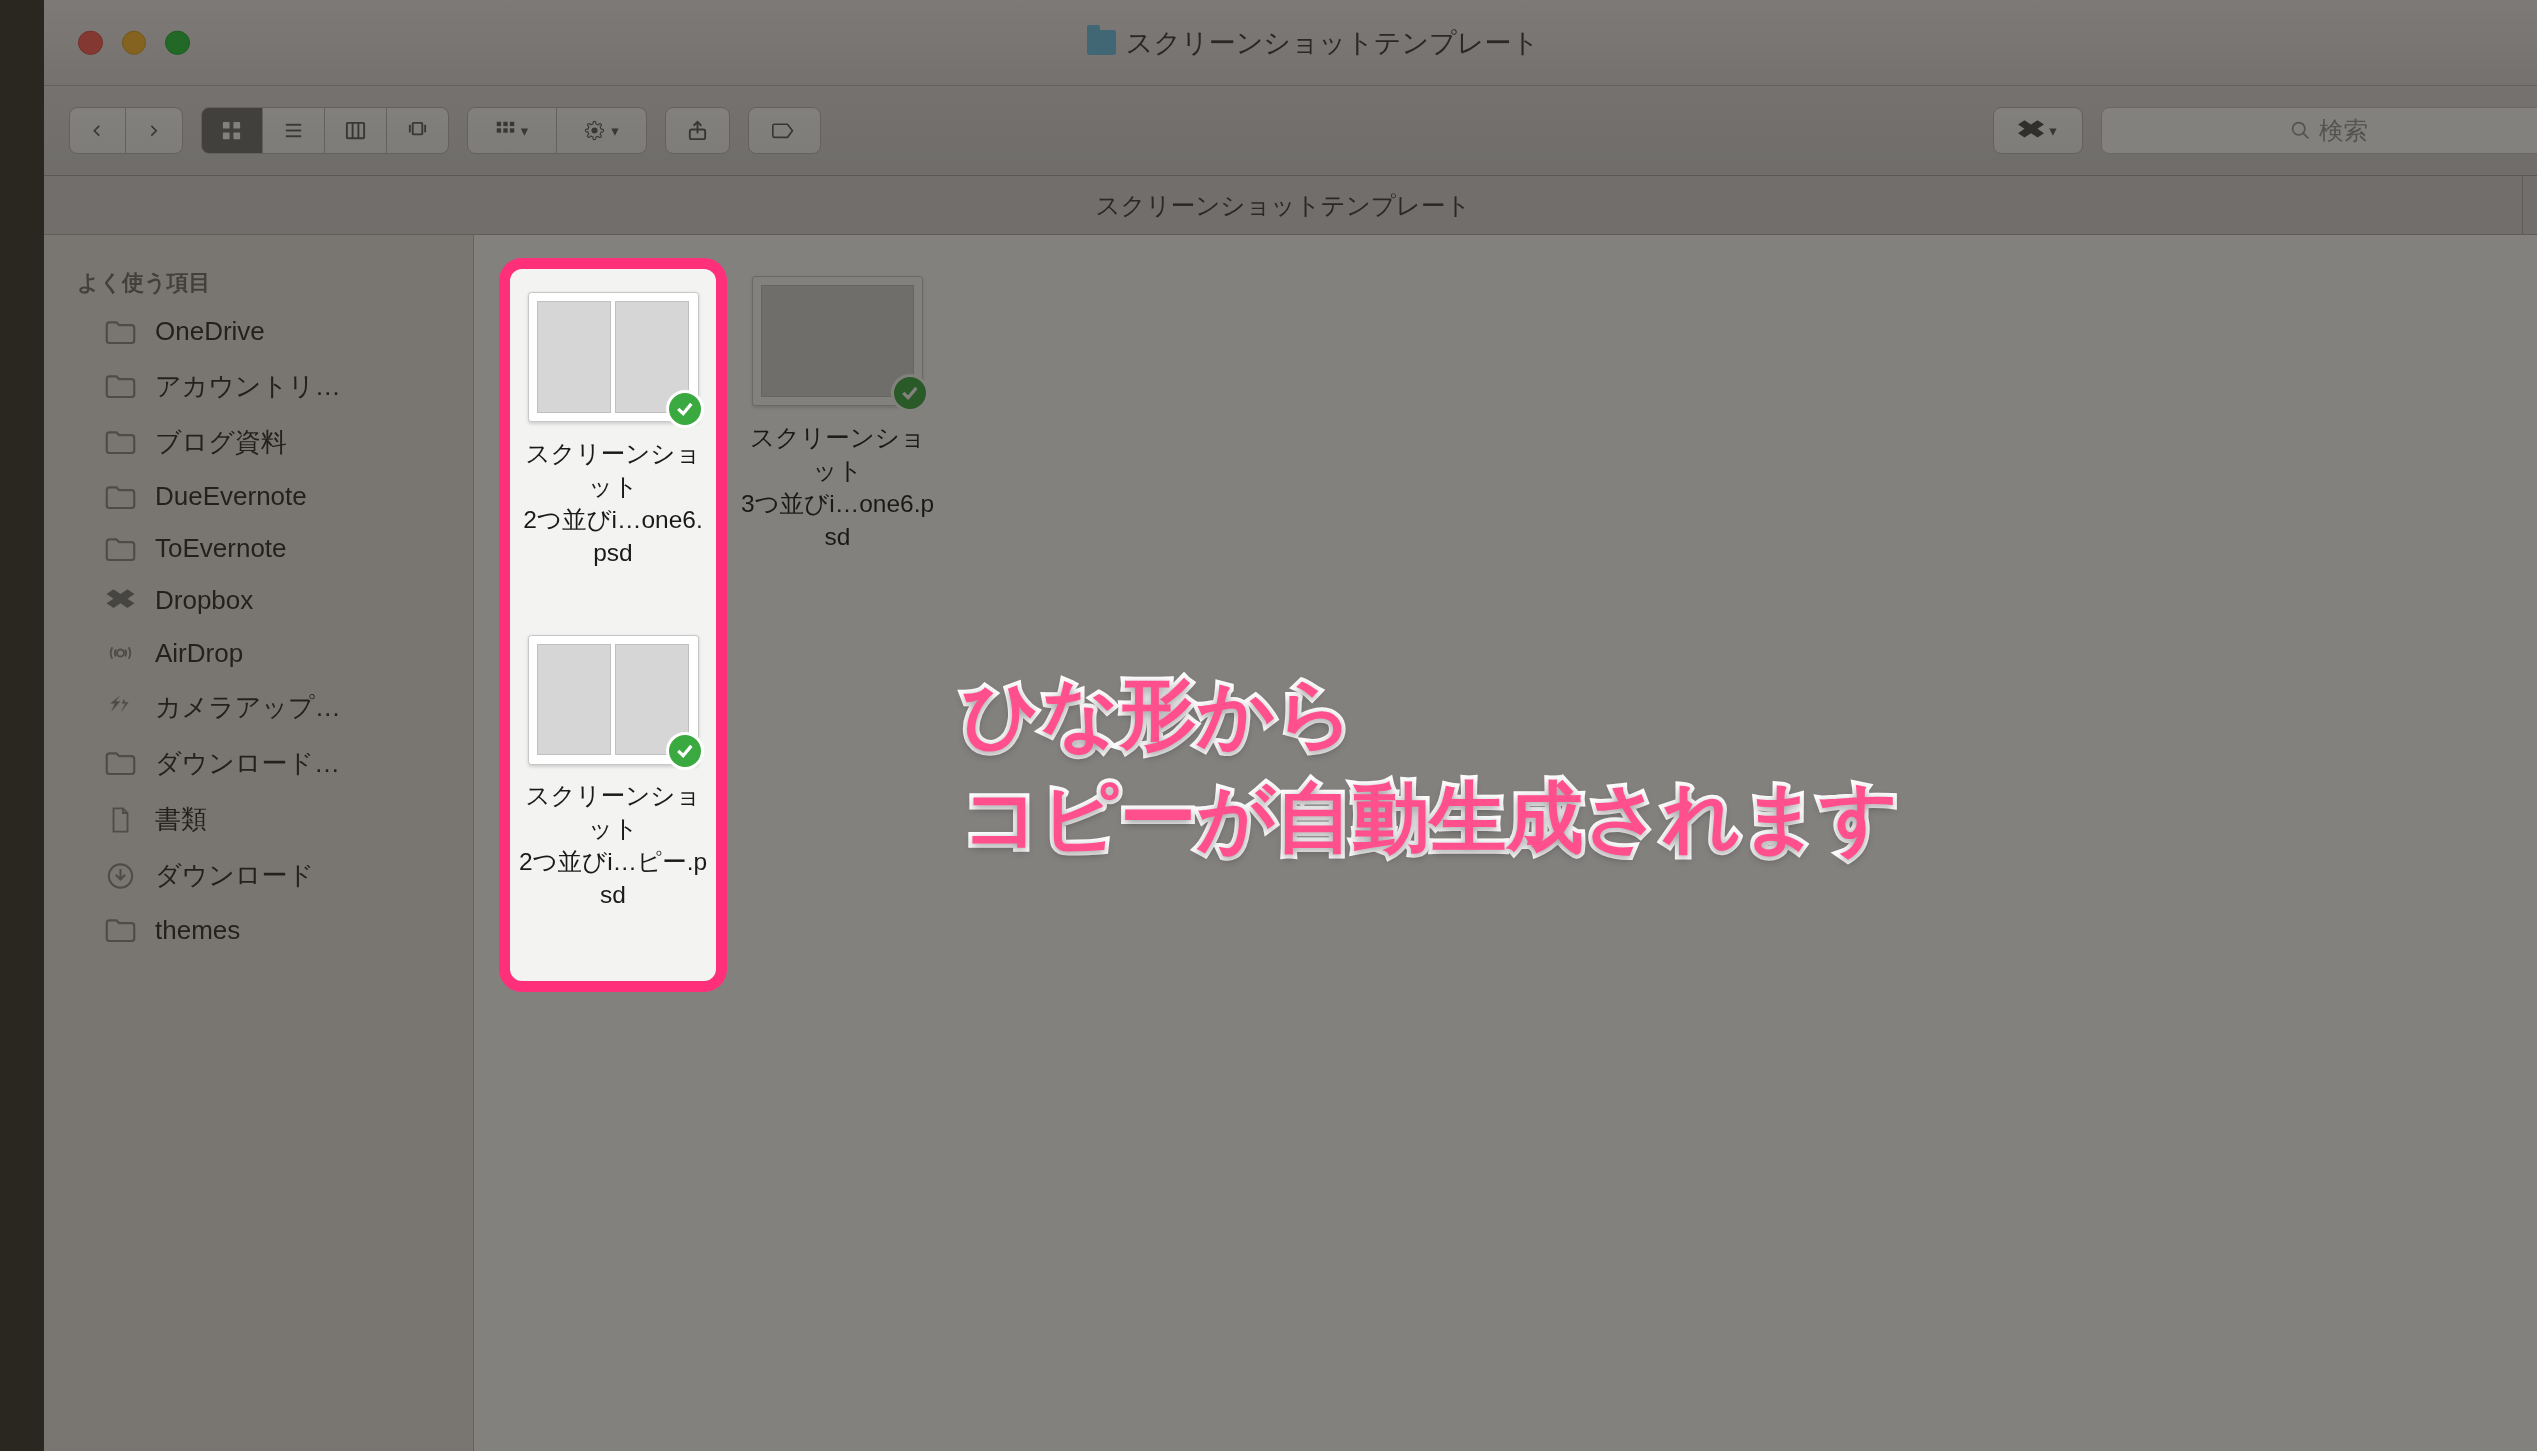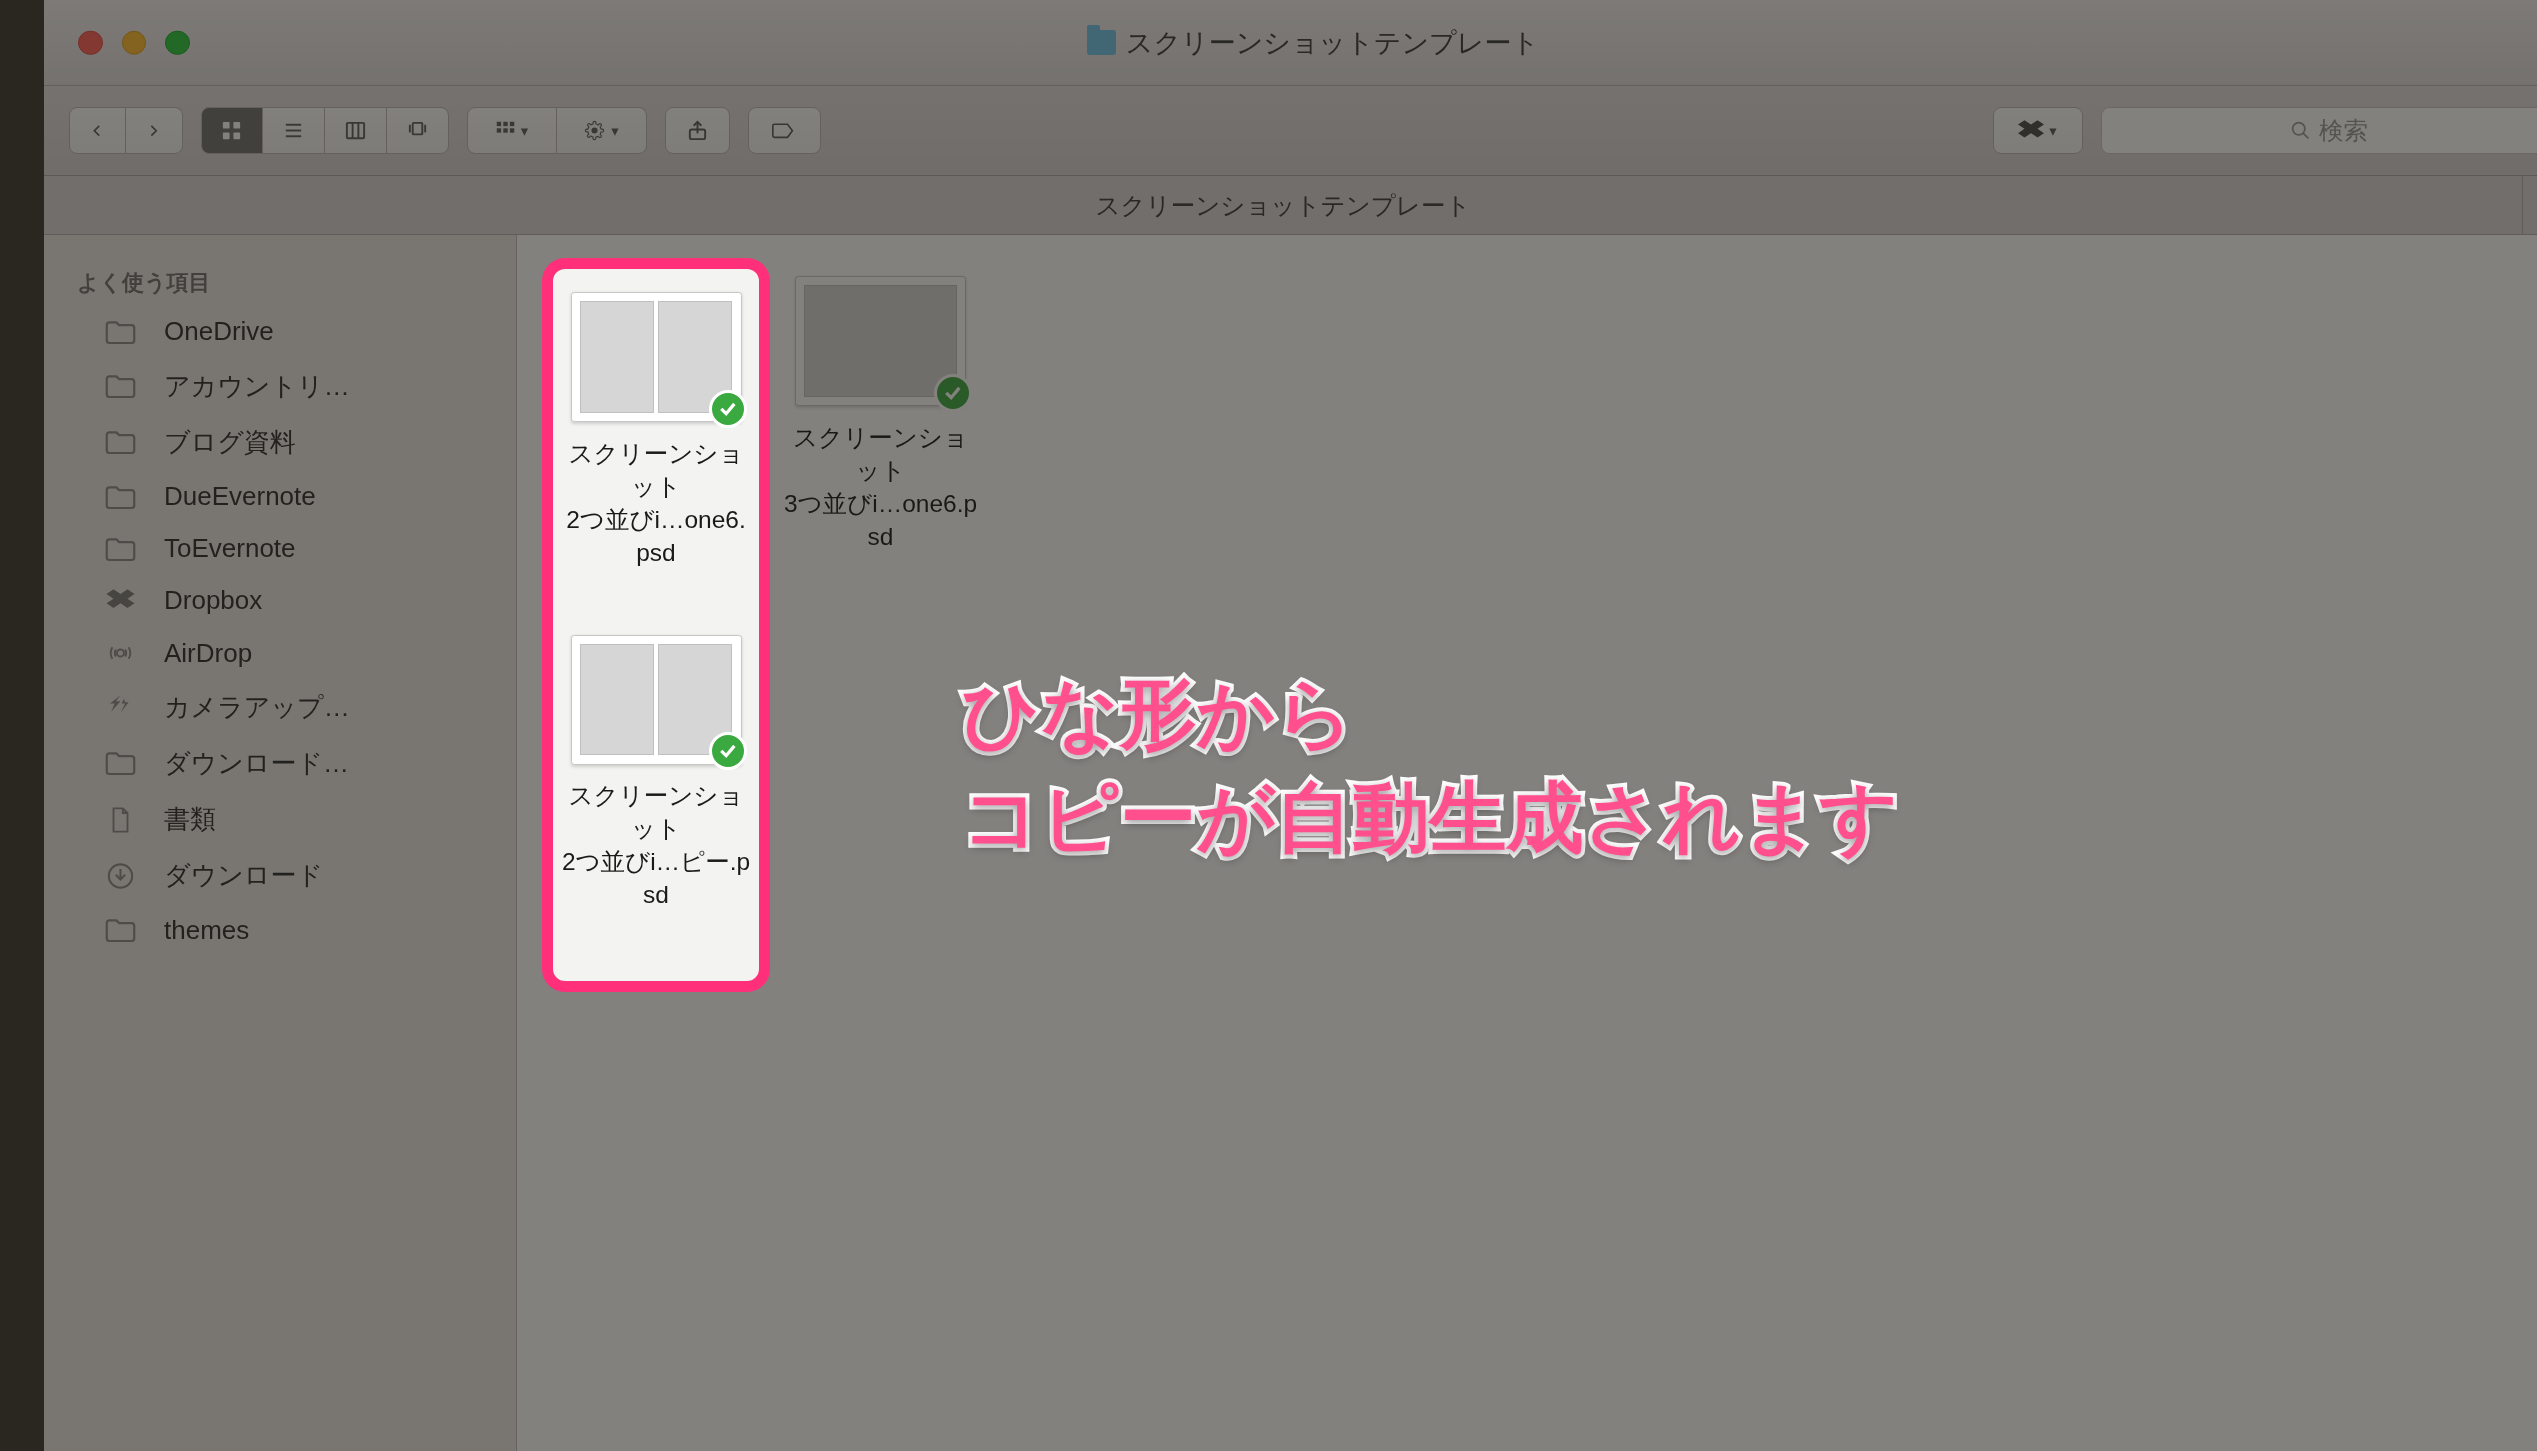--- a/index.html
+++ b/index.html
@@ -35,23 +35,23 @@
     .dropbox-btn svg { width: 26px; height: 26px; }
     .searchbox { height: 47px; width: 457px; background: #fff; border: 0.8px solid #c6c4c4; border-radius: 8.2px; display: flex; align-items: center; justify-content: center; color: #9a9a9a; font-size: 24.5px; gap: 8.2px; }
     
     
     .tabbar { height: 59px; background: #d7d5d5; border-bottom: 0.8px solid #b0aeae; display: flex; }
     .tab { flex: 1; display: flex; align-items: center; justify-content: center; font-size: 24.5px; color: #3a3a3a; border-right: 0.8px solid #b0aeae; }
     .addtab { width: 59px; display: flex; align-items: center; justify-content: center; color: #6a6a6a; font-size: 33px; }
     
     
     .body { flex: 1; display: flex; min-height: 0; }
-    .sidebar { width: 473px; background: #e9e7e5; border-right: 0.8px solid #bdbbbb; padding-top: 18px; overflow: hidden; }
+    .sidebar { width: 430px; background: #e9e7e5; border-right: 0.8px solid #bdbbbb; padding-top: 18px; overflow: hidden; }
     .sb-header { font-size: 22px; color: #707070; padding: 14.7px 33px 8.2px; font-weight: 600; }
-    .sb-item { display: flex; align-items: center; gap: 27px; padding: 10.6px 33px 10.6px 60px; font-size: 26px; color: #2c2c2c; }
+    .sb-item { display: flex; align-items: center; gap: 18px; padding: 10.6px 33px 10.6px 60px; font-size: 26px; color: #2c2c2c; }
     .sb-icon { width: 33px; height: 28px; display: flex; align-items: center; justify-content: center; color: #808080; }
     .sb-icon svg { width: 33px; height: 28px; }
     
     
     .content { flex: 1; background: #ffffff; padding: 33px; position: relative; }
     .icon-grid { display: grid; grid-template-columns: repeat(5, 204px); gap: 24.5px 24.5px; align-content: start; }
     .file-item { width: 204px; display: flex; flex-direction: column; align-items: center; padding: 8.2px 4.9px; border-radius: 6.5px; position: relative; }
     .thumb { width: 171px; height: 130px; background: #fff; border: 0.8px solid #c7c7c7; border-radius: 3.3px; padding: 8.2px; display: flex; gap: 3.3px; box-shadow: 0 1.6px 3.3px rgba(0,0,0,0.15); margin-bottom: 14.7px; position: relative; }
     .thumb .panel { flex: 1; background: #d6d6d6; border: 0.8px solid #c0c0c0; }
     .thumb.single .panel { flex: 1; }

